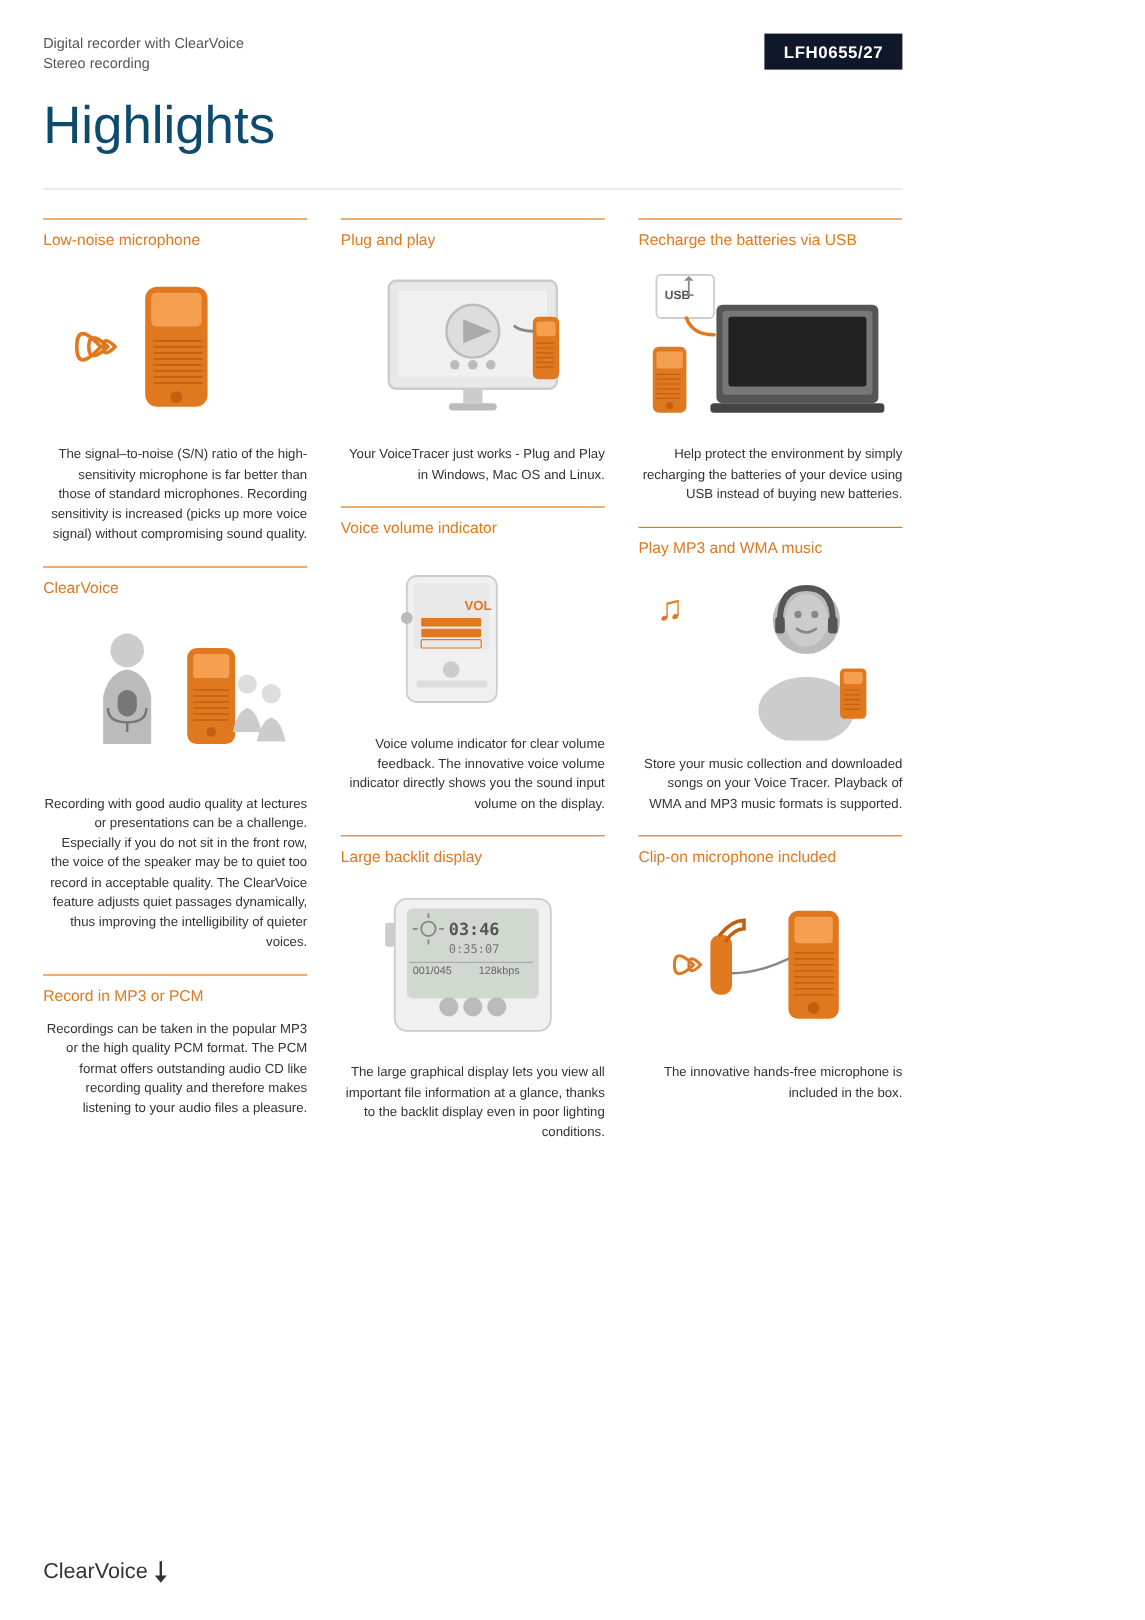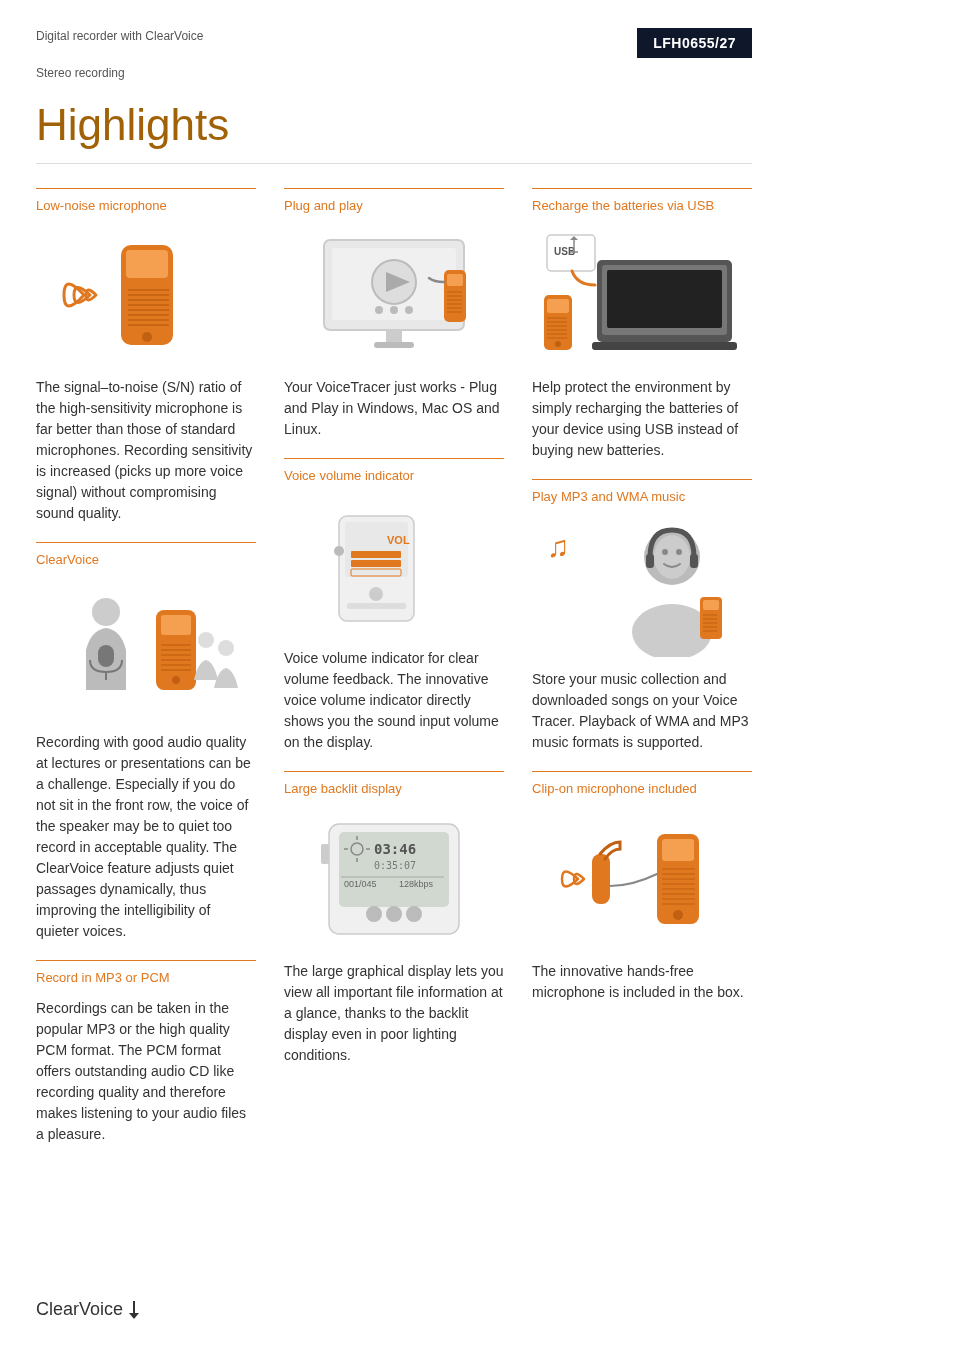--- a/index.html
+++ b/index.html
@@ -25,38 +25,37 @@
       align-items: flex-start;
       margin-bottom: 10px;
     }
     .header-left .product-type {
       font-size: 12px;
       color: #555;
     }
     .header-left .product-subtitle {
       font-size: 12px;
       color: #555;
-      margin-top: 20px;
     }
     .model-badge {
       background: #0f172a;
       color: #fff;
       padding: 5px 16px;
       font-size: 14px;
       font-weight: bold;
       letter-spacing: 0.5px;
     }
     
     .page-title {
       font-size: 44px;
       font-weight: 300;
-      color: #a16207;
+      color: #0c4a6e;
       margin-bottom: 24px;
       border-bottom: 1px solid #ddd;
-      padding-bottom: 6px;
+      padding-bottom: 20px;
     }
     
     .columns {
       display: grid;
       grid-template-columns: 1fr 1fr 1fr;
       gap: 0 28px;
     }
     .col { }
     .feature-title {
       font-size: 13px;
@@ -69,24 +68,25 @@
     .feature-image {
       width: 100%;
       height: 140px;
       margin-bottom: 12px;
       display: flex;
       align-items: center;
       justify-content: center;
       overflow: hidden;
     }
     .feature-text {
-      font-size: 14px;
+      font-size: 11px;
       color: #333;
       line-height: 1.5;
       margin-bottom: 18px;
+      text-align: right;
     }
 
     
     svg { overflow: visible; }
 
     
     .footer {
       position: absolute;
       bottom: 28px;
       left: 36px;

